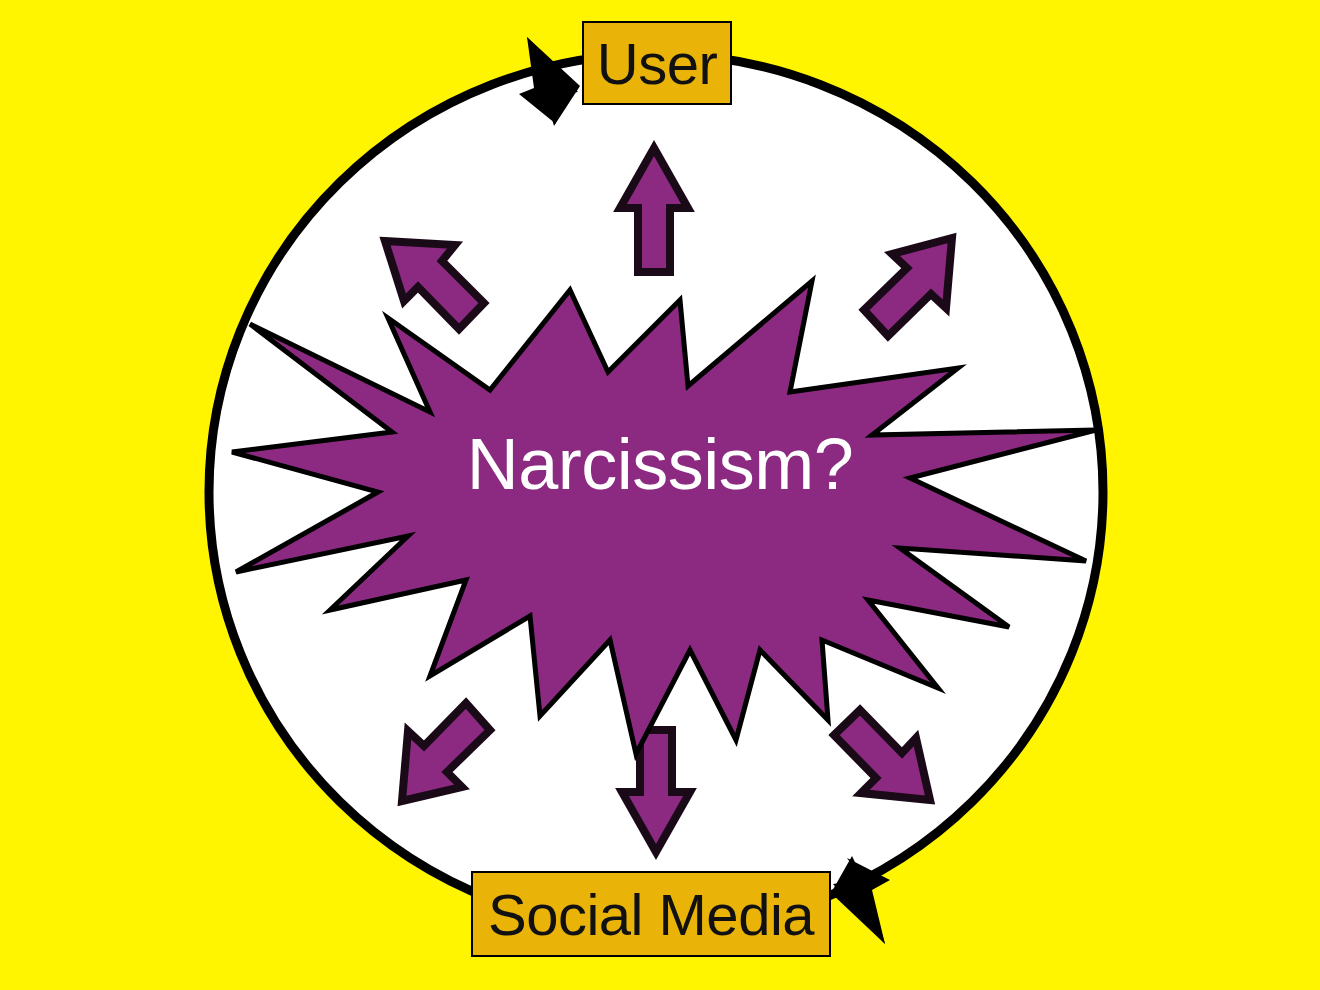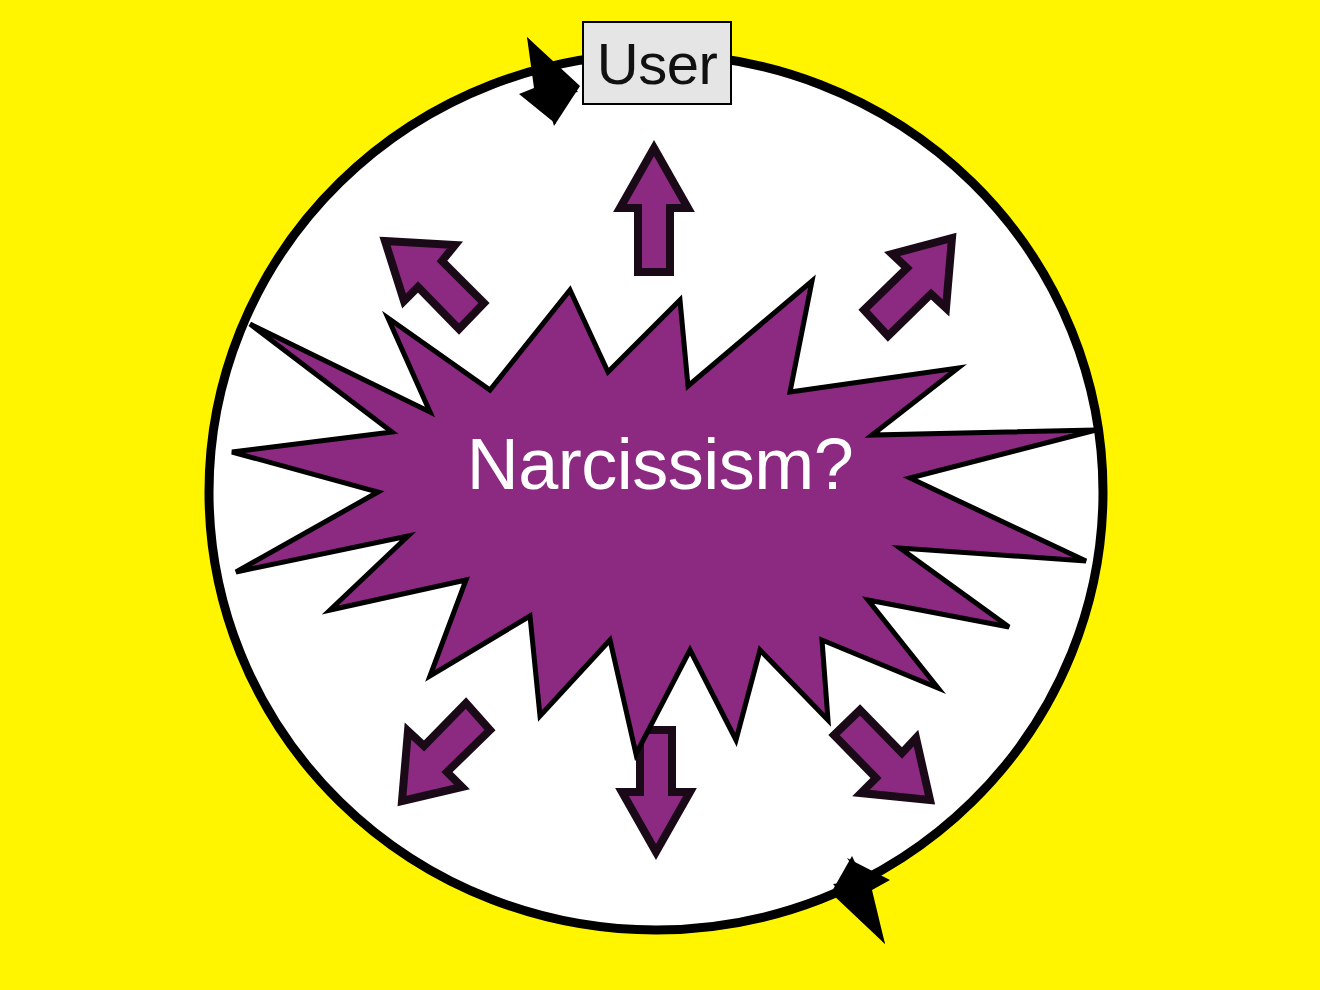--- a/index.html
+++ b/index.html
@@ -22,21 +22,21 @@
   #diagram-svg {
     position: absolute;
     left: 0;
     top: 0;
     width: 1320px;
     height: 990px;
     display: block;
   }
   .label-box {
     position: absolute;
-    background: #e5e5e5;
+    background: #eab308;
     border: 2px solid #000000;
     box-sizing: border-box;
     display: flex;
     align-items: center;
     justify-content: center;
     color: #111111;
     font-family: "Liberation Sans", sans-serif;
     font-weight: 400;
     letter-spacing: -0.5px;
     white-space: nowrap;
@@ -150,14 +150,17 @@
              L 490 390
              Z" fill="#8B2A80" stroke="#000000" stroke-width="5" stroke-linejoin="miter"></path>
   </svg>
 
   <div id="burst-text">Narcissism?</div>
 
   <div class="label-box" id="label-user">
     <span>User</span>
   </div>
 
+  <div class="label-box" id="label-social-media">
+    <span>Social Media</span>
+  </div>
 
 </div>
 
 </body></html>

